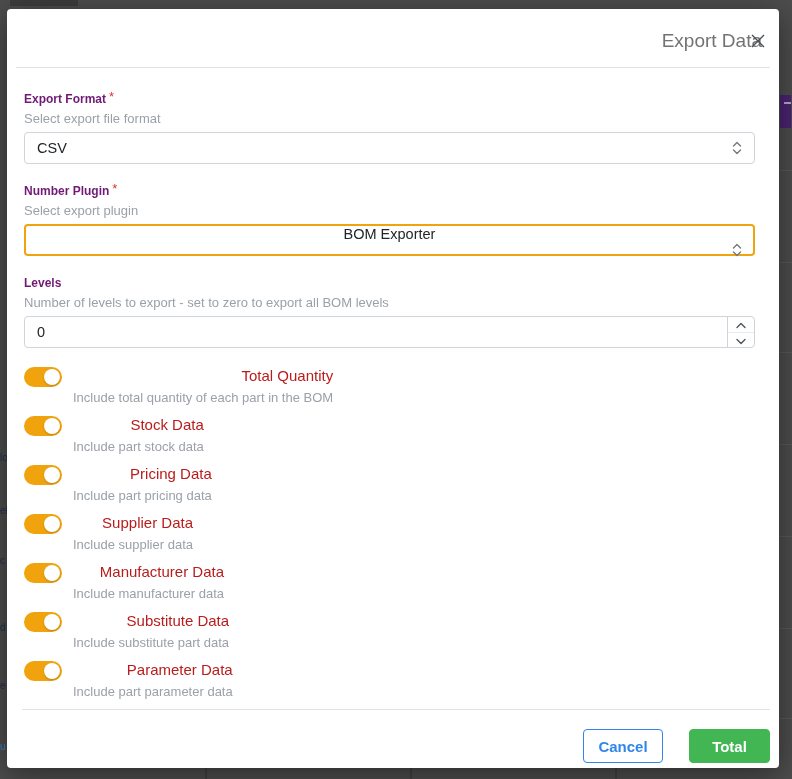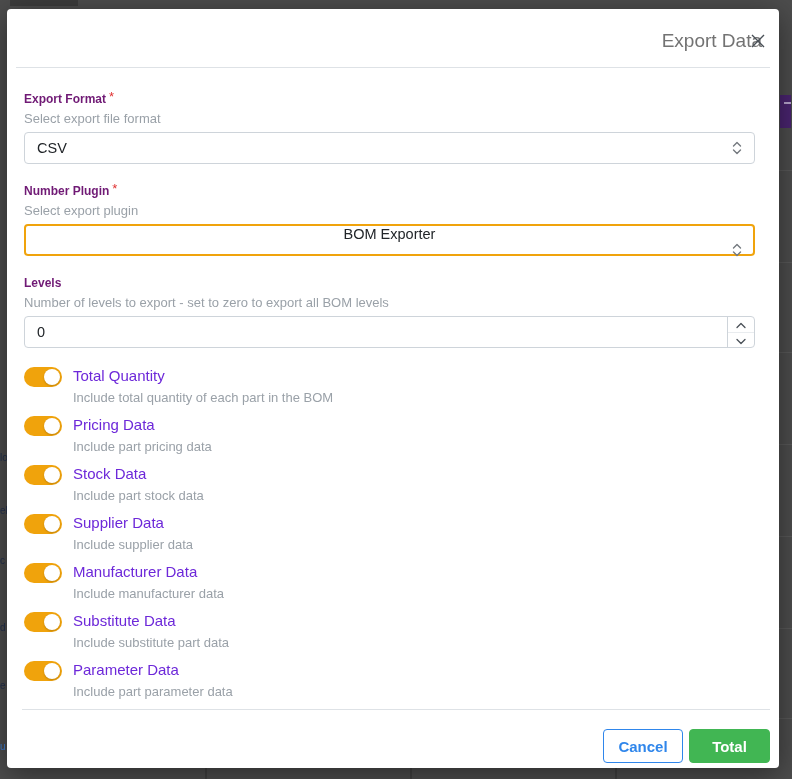--- a/index.html
+++ b/index.html
@@ -66,26 +66,26 @@
   .toggle-row { display:flex; align-items:flex-start; margin-bottom:9px; }
   .switch {
     flex:0 0 auto; width:38px; height:20px; border-radius:10px; background:#f0a30c;
     position:relative; cursor:pointer; margin-top:1px;
   }
   .switch .knob {
     position:absolute; top:2px; right:2px; width:16px; height:16px;
     border-radius:50%; background:#ffffff; box-shadow:0 1px 2px rgba(0,0,0,0.2);
   }
   .toggle-text { margin-left:11px; }
-  .toggle-label { font-size:15px; color:#6d28d9; line-height:20px; }
+  .toggle-label { font-size:15px; color:#b91c1c; line-height:20px;text-align:right; }
   .toggle-help { font-size:13px; color:#9aa1a8; line-height:16px; margin-top:4px; }
 
   
   .modal-footer { flex:0 0 auto; padding:0 9px 11px; }
-  .footer-buttons { display:flex; justify-content:flex-end; gap:6px; margin-top:19px; }
+  .footer-buttons { display:flex; justify-content:flex-end; gap:26px; margin-top:19px; }
   .btn {
     height:34px; border-radius:4px; font-size:15px; font-weight:bold;
     display:flex; align-items:center; justify-content:center; cursor:pointer;
   }
   .btn-cancel { width:80px; background:#ffffff; border:1px solid #2f86eb; color:#2f86eb; }
   .btn-export { width:81px; background:#41b653; border:1px solid #41b653; color:#ffffff; }
 </style>
 </head>
 <body>
 
@@ -196,32 +196,32 @@
           <div class="toggle-label">Total Quantity</div>
           <div class="toggle-help">Include total quantity of each part in the BOM</div>
         </div>
       </div>
 
       <div class="toggle-row">
         <div class="switch">
             <div class="knob"></div>
           </div>
         <div class="toggle-text">
+          <div class="toggle-label">Stock Data</div>
+          <div class="toggle-help">Include part stock data</div>
+        </div>
+      </div>
+
+      <div class="toggle-row">
+        <div class="switch">
+            <div class="knob"></div>
+          </div>
+        <div class="toggle-text">
           <div class="toggle-label">Pricing Data</div>
           <div class="toggle-help">Include part pricing data</div>
-        </div>
-      </div>
-
-      <div class="toggle-row">
-        <div class="switch">
-            <div class="knob"></div>
-          </div>
-        <div class="toggle-text">
-          <div class="toggle-label">Stock Data</div>
-          <div class="toggle-help">Include part stock data</div>
         </div>
       </div>
 
       <div class="toggle-row">
         <div class="switch">
             <div class="knob"></div>
           </div>
         <div class="toggle-text">
           <div class="toggle-label">Supplier Data</div>
           <div class="toggle-help">Include supplier data</div>

